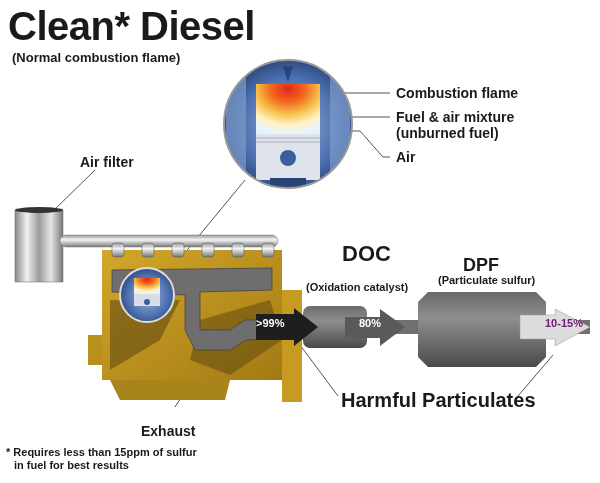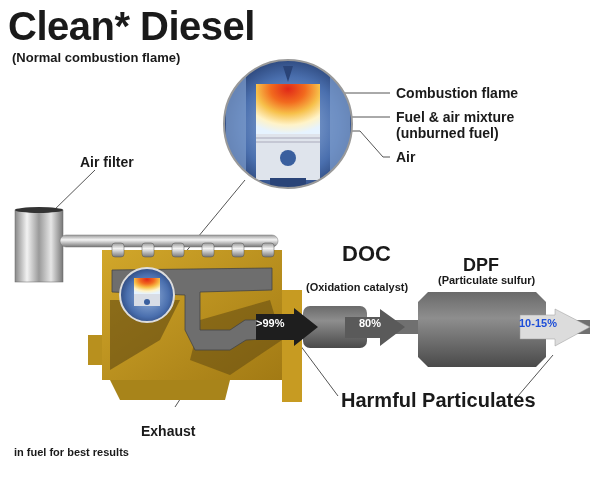--- a/index.html
+++ b/index.html
@@ -146,19 +146,20 @@
 <div class="abs lbl" style="left:80px; top:154px;">Air filter</div>
 <div class="abs lbl" style="left:141px; top:407px;margin-top:16px;">Exhaust</div>
 
 <div class="abs" style="left:326px; top:241px; font-size:22px;margin-left:16px;">DOC</div>
 <div class="abs lbl-sm" style="left:306px; top:281px;">(Oxidation catalyst)</div>
 <div class="abs" style="left:463px; top:255px; font-size:18px;">DPF</div>
 <div class="abs lbl-sm" style="left:438px; top:274px;">(Particulate sulfur)</div>
 
 <div class="abs pct" style="left:256px; top:317px; color:#ffffff;">&gt;99%</div>
 <div class="abs pct" style="left:359px; top:317px; color:#ffffff;">80%</div>
-<div class="abs pct" style="left:519px; top:317px; color:#1d4ed8;">10-15%</div>
+<div class="abs pct" style="left:545px; top:317px; color:#701a75;">10-15%</div>
 
 <div class="abs big" style="left:341px; top:389px;">Harmful Particulates</div>
 
 <div class="abs footnote">
+  <div>* Requires less than 15ppm of sulfur</div>
   <div style="padding-left:8px;">in fuel for best results</div>
 </div>
 
 </body></html>

